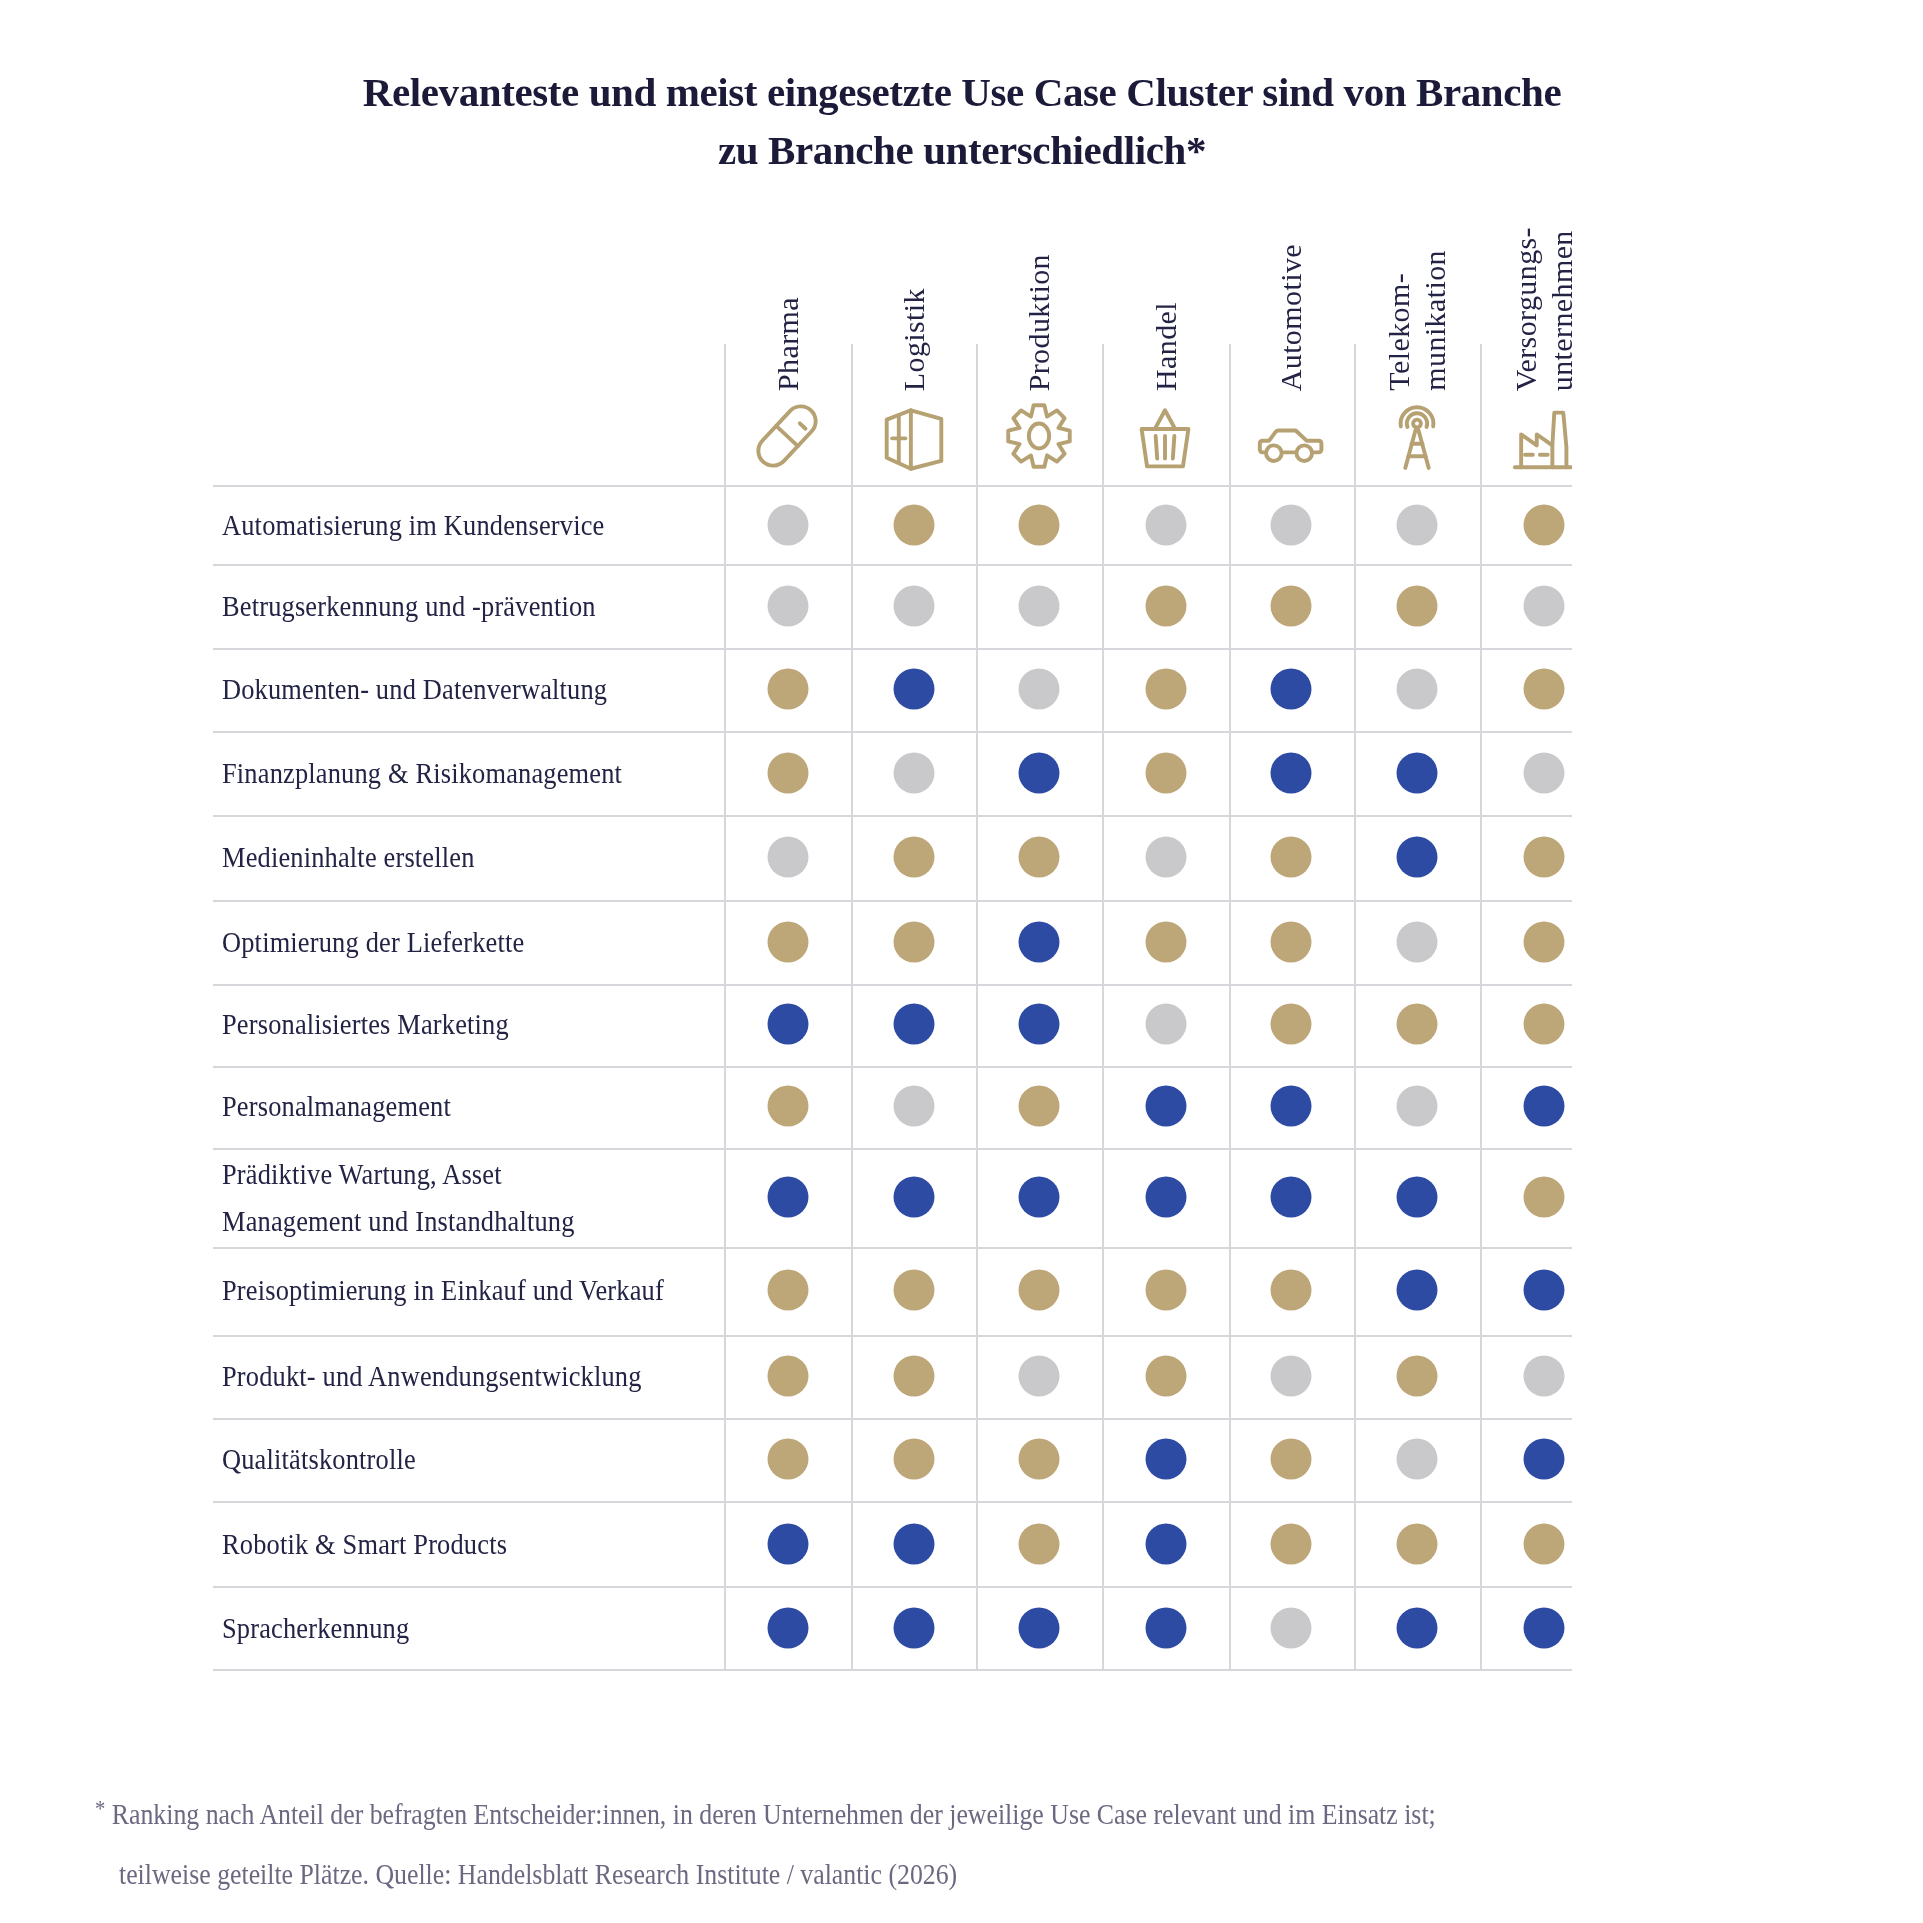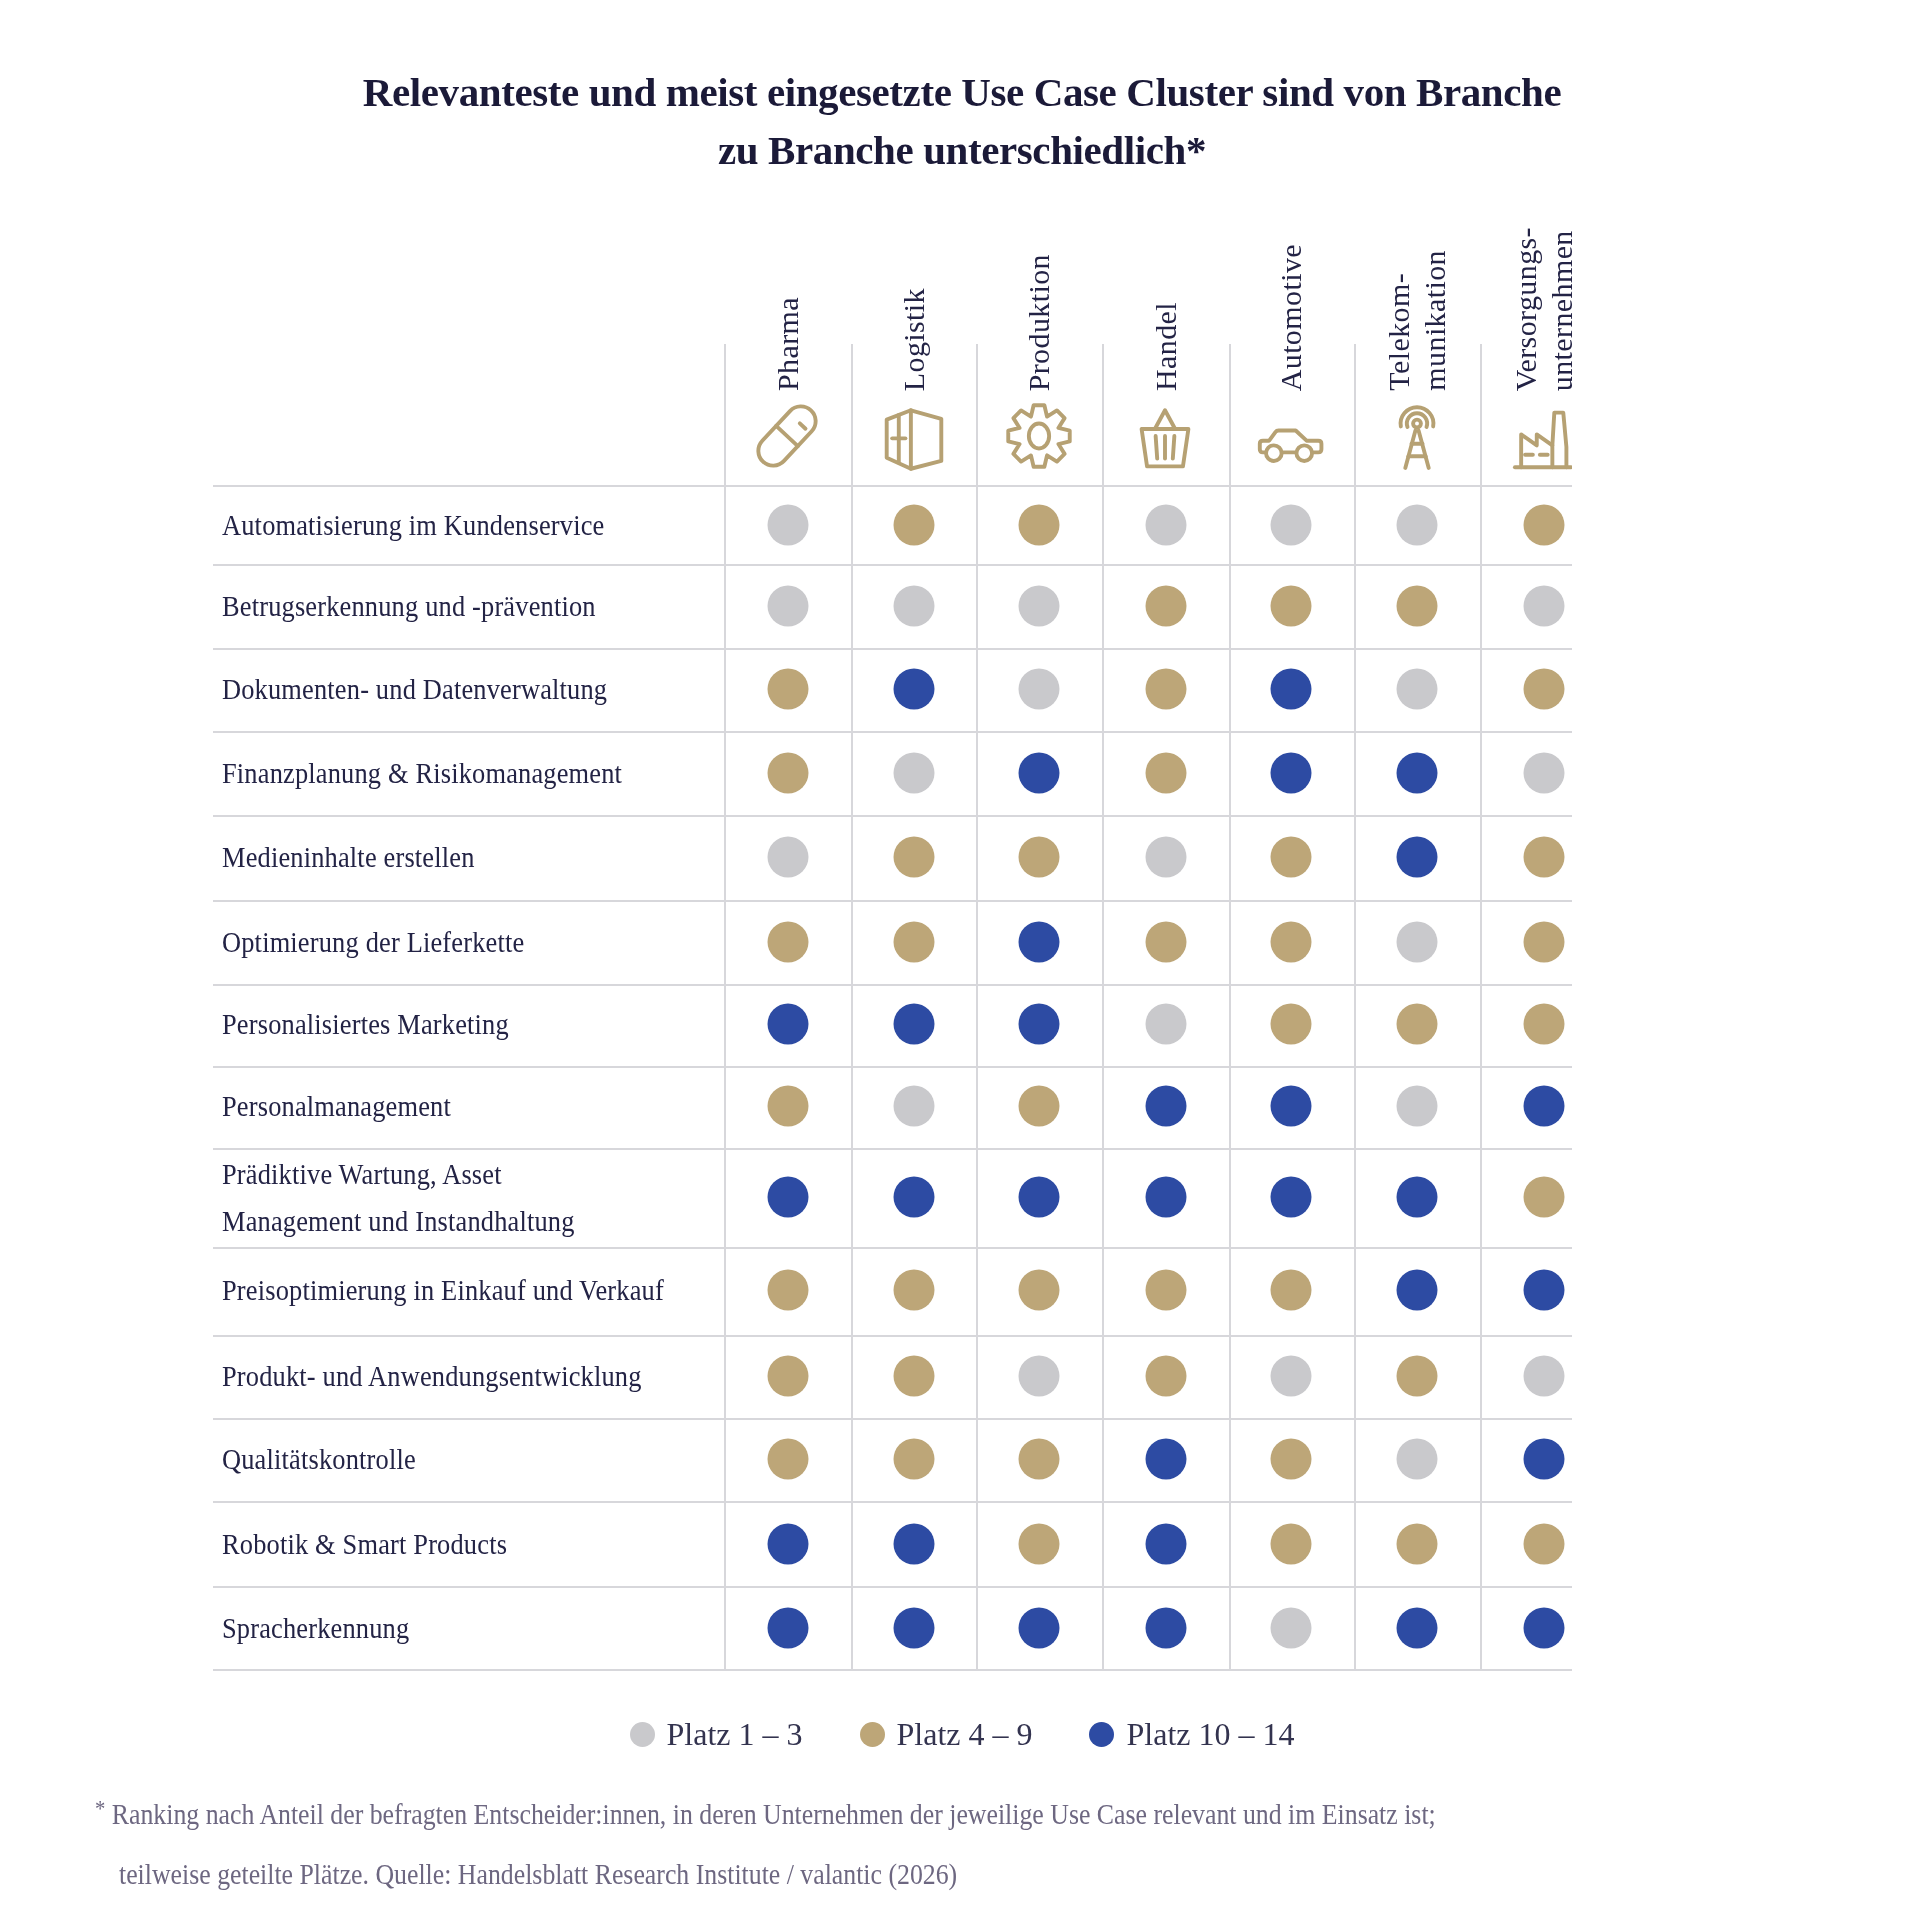--- a/index.html
+++ b/index.html
@@ -36,34 +36,20 @@
   .fn-star{font-size:24px;vertical-align:7.5px;margin-right:7.5px;}
   .fn2{margin-left:24px;margin-top:21px;}
 </style>
 </head>
 <body>
 
 <div id="canvas">
   <h1 class="title">Relevanteste und meist eingesetzte Use Case Cluster sind von Branche
 zu Branche unterschiedlich*</h1>
 
-  <div class="legend" id="legend">
-      <div class="lgitem">
-        <span class="lgdot r13"></span>
-        <span>Platz 1 – 3</span>
-      </div>
-      <div class="lgitem">
-        <span class="lgdot r49"></span>
-        <span>Platz 4 – 9</span>
-      </div>
-      <div class="lgitem">
-        <span class="lgdot r1014"></span>
-        <span>Platz 10 – 14</span>
-      </div>
-    </div>
 
   <div class="footnote">
     <div class="fnline"><span class="fn-star">*</span><span>Ranking nach Anteil der befragten Entscheider:innen, in deren Unternehmen der jeweilige Use Case relevant und im Einsatz ist;</span></div>
     <div class="fnline fn2">teilweise geteilte Plätze. Quelle: Handelsblatt Research Institute / valantic (2026)</div>
   </div>
 <div class="vline" style="left: 724px;"></div>
     <div class="vline" style="left: 851px;"></div>
     <div class="vline" style="left: 976px;"></div>
     <div class="vline" style="left: 1102px;"></div>
     <div class="vline" style="left: 1229px;"></div>

